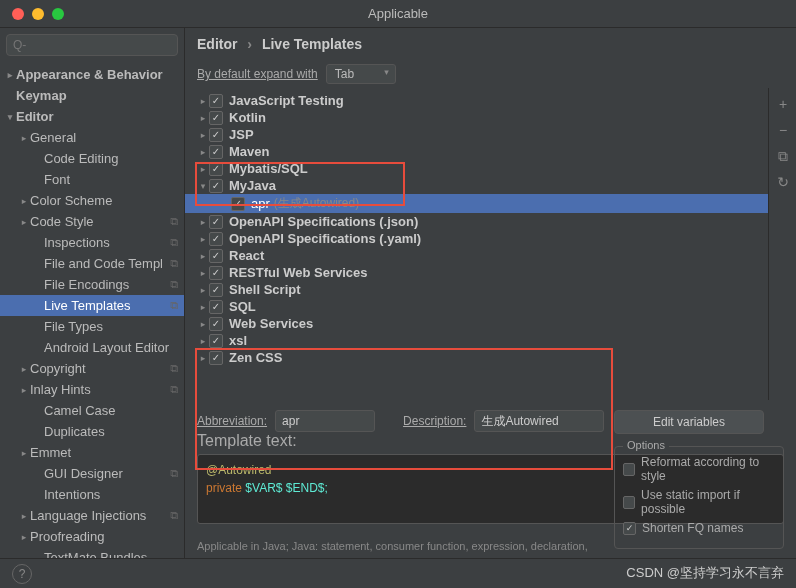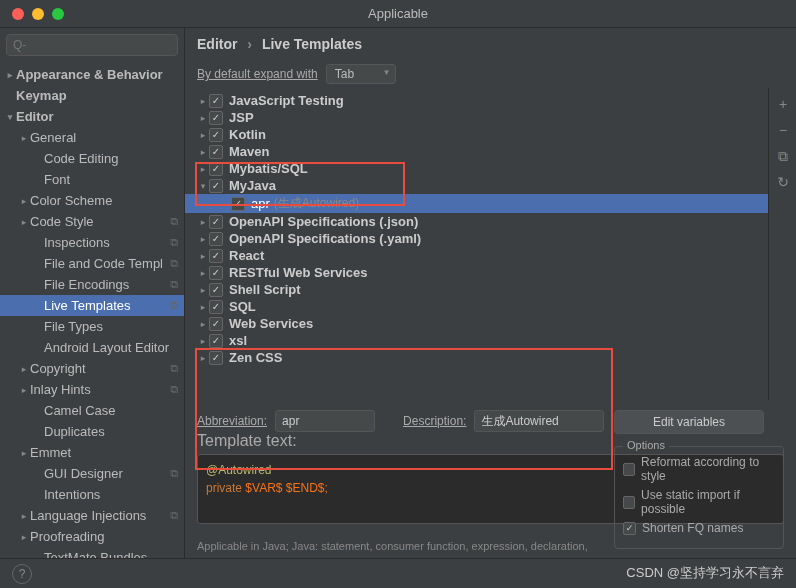--- a/index.html
+++ b/index.html
@@ -53,21 +53,21 @@
 .editor-panel { padding: 10px 12px; position: relative; }
 .form-row { display: flex; align-items: center; gap: 8px; }
 .form-label { color: #aaa; font-size: 12px; text-decoration: underline; }
 .text-input { background: #45494a; border: 1px solid #555; border-radius: 3px; padding: 3px 6px; color: #ccc; font-size: 12px; }
 .text-input.abbr { width: 100px; }
 .text-input.desc { width: 130px; }
 .template-text-label { color: #aaa; font-size: 16px; margin-bottom: 4px; }
 .code-area { background: #2b2b2b; border: 1px solid #555; border-radius: 3px; padding: 6px 8px; font-family: Menlo, Consolas, monospace; font-size: 12px; height: 70px; line-height: 1.5; }
 .code-area .anno { color: #bbb86a; }
 .code-area .kw { color: #cc7832; }
-.code-area .var { color: #f97316; }
+.code-area .var { color: #5eead4; }
 .options-panel { position: absolute; right: 12px; top: 10px; width: 170px; }
 .btn-secondary { background: #4c5052; border: 1px solid #555; border-radius: 4px; padding: 4px 12px; color: #ccc; cursor: pointer; font-size: 12px; width: 150px; margin-bottom: 12px; }
 .options-group { border: 1px solid #555; border-radius: 4px; padding: 8px; font-size: 12px; color: #aaa; position: relative; }
 .options-group .legend { position: absolute; top: -8px; left: 8px; background: #3c3f41; padding: 0 4px; font-size: 11px; }
 .opt-row { display: flex; align-items: center; gap: 6px; margin-bottom: 5px; }
 .opt-chk { width: 13px; height: 13px; border: 1px solid #666; border-radius: 2px; display: inline-flex; align-items: center; justify-content: center; font-size: 9px; background: #45494a; }
 .opt-chk.checked::before { content: "✓"; color: #ccc; }
 .applicable-text { padding: 6px 12px; color: #888; font-size: 11px; }
 .highlight-box { position: absolute; border: 2px solid #e74c3c; pointer-events: none; z-index: 100; }
 .hl1 { left: 195px; top: 162px; width: 210px; height: 44px; }
@@ -217,26 +217,26 @@
     <div class="template-tree-wrap">
       <div class="template-tree" id="template-tree">
           <div class="tt-item tt-depth-0 bold">
             <span class="chev closed"></span>
             <span class="chk checked"></span>
             <span class="tlabel">JavaScript Testing</span>
           </div>
           <div class="tt-item tt-depth-0 bold">
             <span class="chev closed"></span>
             <span class="chk checked"></span>
+            <span class="tlabel">Kotlin</span>
+          </div>
+          <div class="tt-item tt-depth-0 bold">
+            <span class="chev closed"></span>
+            <span class="chk checked"></span>
             <span class="tlabel">JSP</span>
-          </div>
-          <div class="tt-item tt-depth-0 bold">
-            <span class="chev closed"></span>
-            <span class="chk checked"></span>
-            <span class="tlabel">Kotlin</span>
           </div>
           <div class="tt-item tt-depth-0 bold">
             <span class="chev closed"></span>
             <span class="chk checked"></span>
             <span class="tlabel">Maven</span>
           </div>
           <div class="tt-item tt-depth-0 bold">
             <span class="chev closed"></span>
             <span class="chk checked"></span>
             <span class="tlabel">Mybatis/SQL</span>

